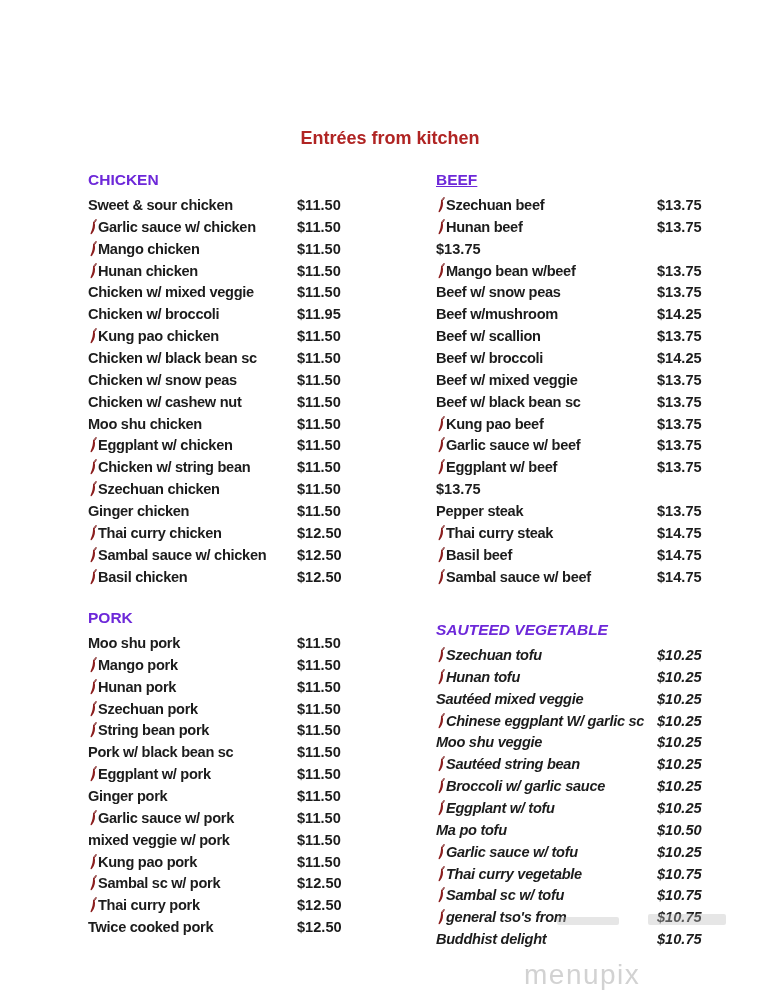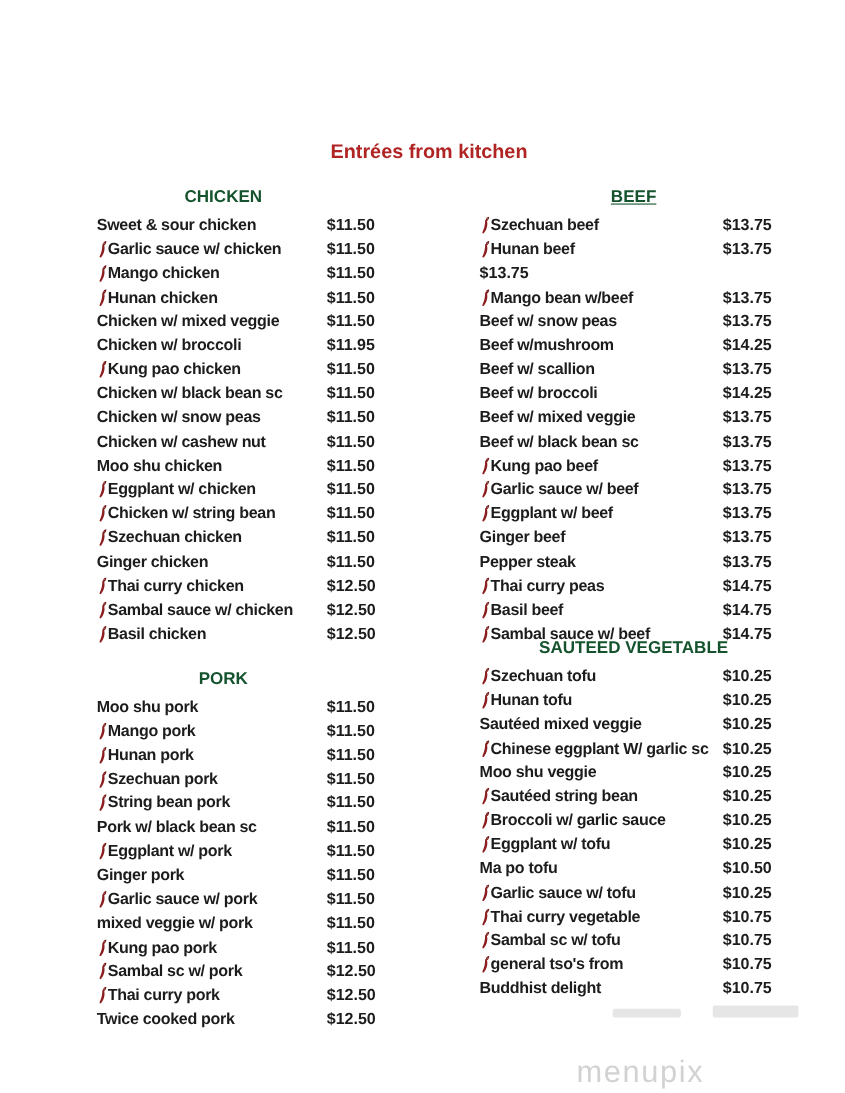--- a/index.html
+++ b/index.html
@@ -14,23 +14,22 @@
   .title{
     position:absolute;
     top:88px;left:6px;width:768px;
     text-align:center;
     font-size:18px;font-weight:700;
     color:#B02423;
   }
   .section{position:absolute;}
   .heading{
     height:24px;
-    text-align:center;
     font-size:15.5px;font-weight:700;line-height:20px;
-    color:#14532d;
+    color:#6d28d9;
   }
   .row{
     display:flex;align-items:center;
     height:21.86px;
     font-size:14.6px;font-weight:700;
     letter-spacing:-0.3px;
     color:#1c1c1c;
   }
   .iname{
     width:var(--namew);
@@ -350,40 +349,37 @@
               <svg viewBox="0 0 10 18" width="9" height="16">
                 <path d="M6.8 3.4 C7 1.9 8 .9 9.3 .6 C9.1 2.1 8.3 3.3 7.4 4" fill="none" stroke="#7A1B1B" stroke-width="1.1" stroke-linecap="round"></path>
                 <path d="M7.2 3.6 C8.7 7.5 7.7 12.6 4.4 16.7 C3.6 17.6 2.3 16.8 2.9 15.7 C4.9 11.7 5.6 7.6 5.6 3.9 C5.6 2.9 6.9 2.8 7.2 3.6 Z" fill="#8B1E1E"></path>
               </svg>
             </span>
             <span>Eggplant w/ beef</span>
           </div>
           <div class="iprice">$13.75</div>
         </div>
         <div class="row">
-          <div class="iname">
-            <span>Ginger beef</span>
-          </div>
           <div class="iprice">$13.75</div>
         </div>
         <div class="row">
           <div class="iname">
             <span>Pepper steak</span>
           </div>
           <div class="iprice">$13.75</div>
         </div>
         <div class="row">
           <div class="iname">
             <span class="pep">
               <svg viewBox="0 0 10 18" width="9" height="16">
                 <path d="M6.8 3.4 C7 1.9 8 .9 9.3 .6 C9.1 2.1 8.3 3.3 7.4 4" fill="none" stroke="#7A1B1B" stroke-width="1.1" stroke-linecap="round"></path>
                 <path d="M7.2 3.6 C8.7 7.5 7.7 12.6 4.4 16.7 C3.6 17.6 2.3 16.8 2.9 15.7 C4.9 11.7 5.6 7.6 5.6 3.9 C5.6 2.9 6.9 2.8 7.2 3.6 Z" fill="#8B1E1E"></path>
               </svg>
             </span>
-            <span>Thai curry peas</span>
+            <span>Thai curry steak</span>
           </div>
           <div class="iprice">$14.75</div>
         </div>
         <div class="row">
           <div class="iname">
             <span class="pep">
               <svg viewBox="0 0 10 18" width="9" height="16">
                 <path d="M6.8 3.4 C7 1.9 8 .9 9.3 .6 C9.1 2.1 8.3 3.3 7.4 4" fill="none" stroke="#7A1B1B" stroke-width="1.1" stroke-linecap="round"></path>
                 <path d="M7.2 3.6 C8.7 7.5 7.7 12.6 4.4 16.7 C3.6 17.6 2.3 16.8 2.9 15.7 C4.9 11.7 5.6 7.6 5.6 3.9 C5.6 2.9 6.9 2.8 7.2 3.6 Z" fill="#8B1E1E"></path>
               </svg>
@@ -544,21 +540,21 @@
         </div>
         <div class="row">
           <div class="iname">
             <span>Twice cooked pork</span>
           </div>
           <div class="iprice">$12.50</div>
         </div>
       </div>
   </div>
 
-  <div class="section" style="left:436px;top:540px;width:280px;--namew:221px;">
+  <div class="section" style="left:436px;top:580px;width:280px;font-style:italic;--namew:221px;">
     <div class="heading" style="width:280px;">SAUTEED VEGETABLE</div>
     <div class="list">
         <div class="row">
           <div class="iname">
             <span class="pep">
               <svg viewBox="0 0 10 18" width="9" height="16">
                 <path d="M6.8 3.4 C7 1.9 8 .9 9.3 .6 C9.1 2.1 8.3 3.3 7.4 4" fill="none" stroke="#7A1B1B" stroke-width="1.1" stroke-linecap="round"></path>
                 <path d="M7.2 3.6 C8.7 7.5 7.7 12.6 4.4 16.7 C3.6 17.6 2.3 16.8 2.9 15.7 C4.9 11.7 5.6 7.6 5.6 3.9 C5.6 2.9 6.9 2.8 7.2 3.6 Z" fill="#8B1E1E"></path>
               </svg>
             </span>

